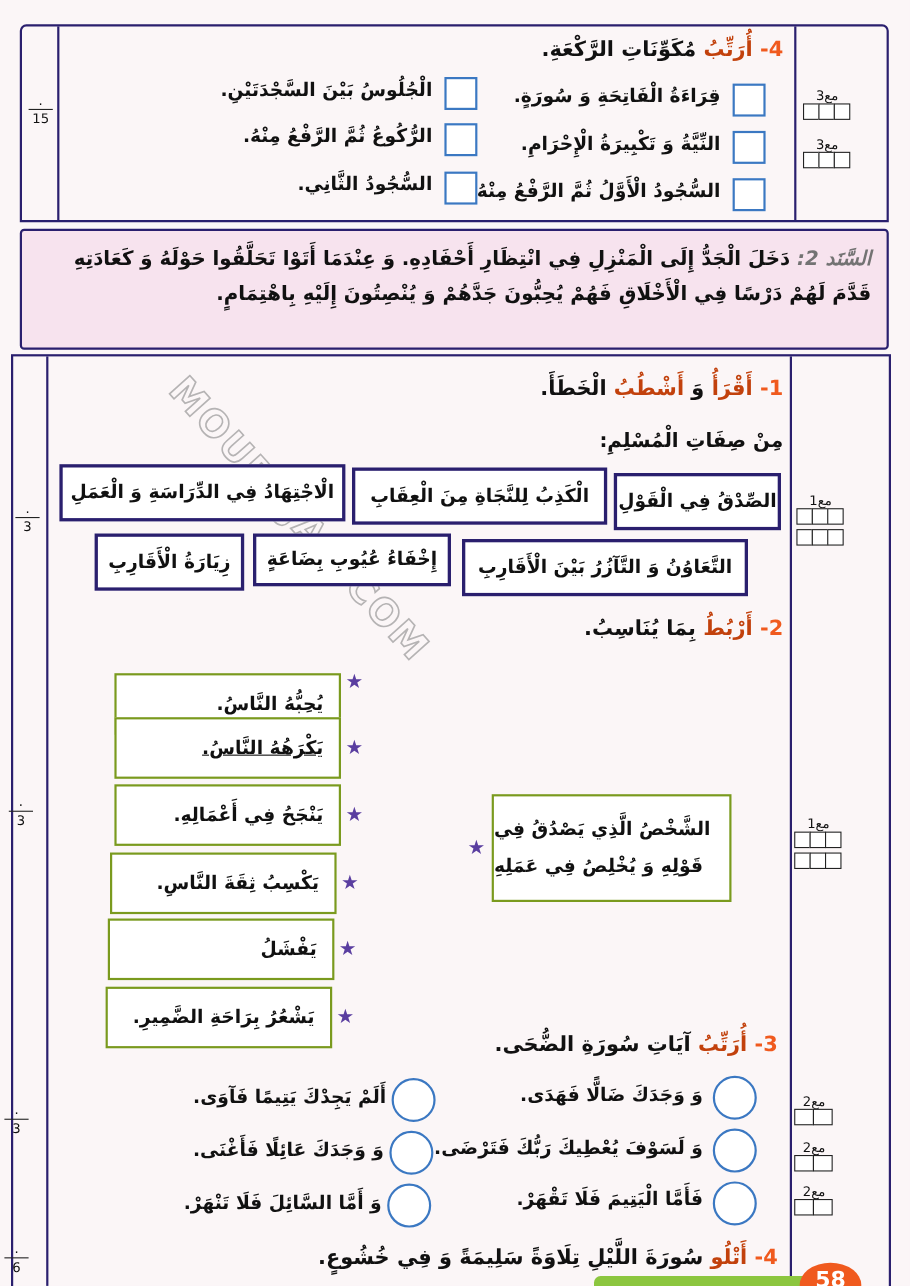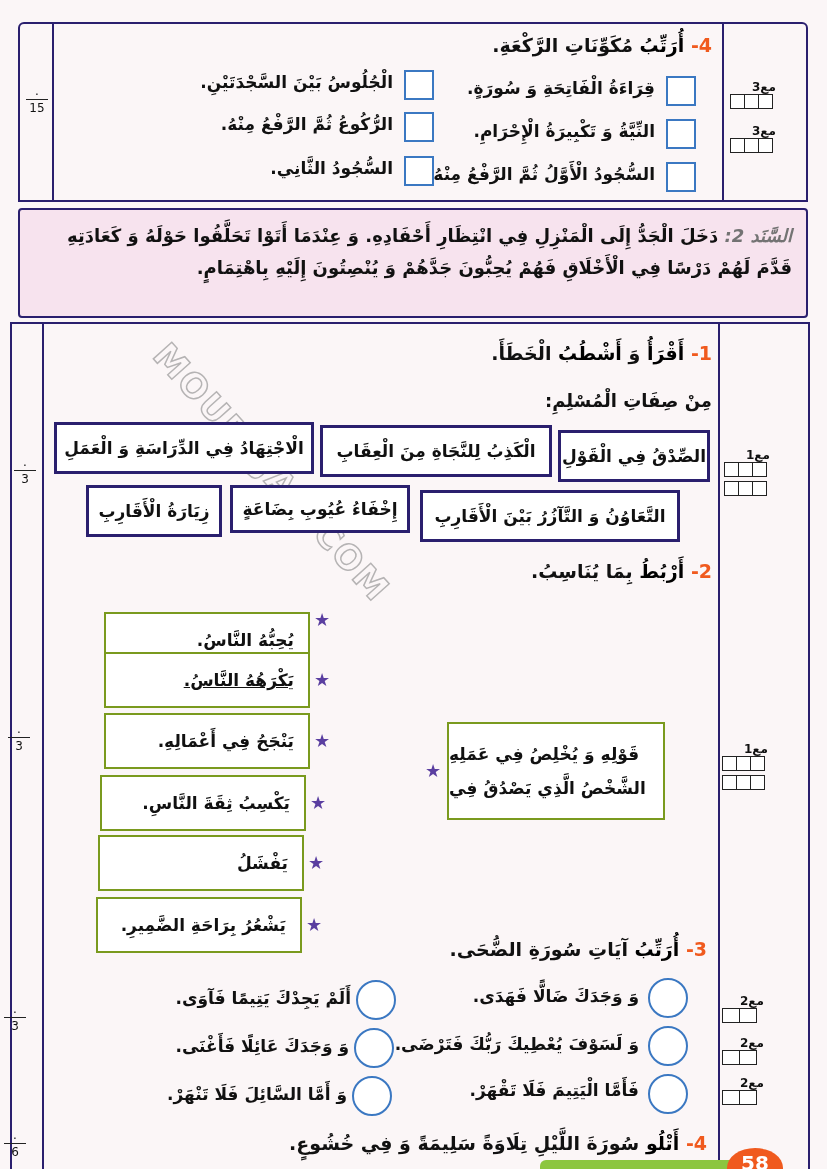--- a/index.html
+++ b/index.html
@@ -2,25 +2,25 @@
 <html><head>
 <meta charset="utf-8">
 <style>
   html,body{margin:0;padding:0;}
   body{width:827px;height:1169px;background:#fbf6f7;position:relative;overflow:hidden;
        font-family:"DejaVu Sans",sans-serif;color:#111;}
   .rtl{direction:rtl;}
   .frame{position:absolute;border:2px solid #2a1f6e;box-sizing:border-box;}
   .col-line{position:absolute;border-left:2px solid #2a1f6e;}
   .num{color:#f05a1e;font-weight:bold;}
-  .verb{color:#000000;font-weight:bold;}
+  .verb{color:#c2410c;font-weight:bold;}
   .sec-title{position:absolute;font-size:19px;font-weight:bold;white-space:nowrap;}
   .chk{position:absolute;width:30px;height:30px;border:2px solid #3b78c2;box-sizing:border-box;background:#fff;}
   .item{position:absolute;font-size:17px;font-weight:bold;white-space:nowrap;text-align:center;}
-  .grade{position:absolute;font-size:12px;text-align:right;width:48px;font-weight:bold;}
+  .grade{position:absolute;font-size:12px;text-align:center;width:48px;}
   .cells{display:flex;justify-content:center;}
   .cells span{display:inline-block;width:13px;height:13px;border:1px solid #222;margin-left:-1px;background:#fff;}
   .frac{position:absolute;font-size:12px;width:30px;text-align:center;}
   .frac .bar{border-top:1px solid #222;margin:1px 4px;}
   .sanad{position:absolute;left:18px;top:208px;width:790px;height:110px;background:#f7e3ee;border:2px solid #2a1f6e;box-sizing:border-box;border-radius:4px;}
   .sanad p{margin:0;font-size:18px;font-weight:bold;line-height:32px;padding:10px 14px;direction:rtl;}
   .sanad .label{color:#737373;font-style:italic;}
   .trait{position:absolute;border:3px solid #2a1f6e;background:#fff;font-size:17px;font-weight:bold;display:flex;align-items:center;justify-content:center;box-sizing:border-box;white-space:nowrap;}
   .gbox{position:absolute;border:2px solid #7a9a1e;background:#fff;box-sizing:border-box;font-size:17px;font-weight:bold;display:flex;align-items:center;padding-right:14px;direction:rtl;white-space:nowrap;}
   .star{position:absolute;color:#5a3ea0;font-size:18px;}
@@ -138,22 +138,22 @@
 <div class="gbox" style="left:104px;top:713px;width:206px;height:56px;">يَنْجَحُ فِي أَعْمَالِهِ.</div>
 <div class="star" style="left:314px;top:730px;">★</div>
 <div class="gbox" style="left:100px;top:775px;width:206px;height:56px;">يَكْسِبُ ثِقَةَ النَّاسِ.</div>
 <div class="star" style="left:310px;top:792px;">★</div>
 <div class="gbox" style="left:98px;top:835px;width:206px;height:56px;">يَفْشَلُ</div>
 <div class="star" style="left:308px;top:852px;">★</div>
 <div class="gbox" style="left:96px;top:897px;width:206px;height:56px;">يَشْعُرُ بِرَاحَةِ الضَّمِيرِ.</div>
 <div class="star" style="left:306px;top:914px;">★</div>
 
 <div class="gbox" style="left:447px;top:722px;width:218px;height:98px;flex-direction:column;align-items:flex-end;justify-content:center;line-height:34px;">
+  <span>الشَّخْصُ الَّذِي يَصْدُقُ فِي</span>
   <span>قَوْلِهِ وَ يُخْلِصُ فِي عَمَلِهِ</span>
-  <span>الشَّخْصُ الَّذِي يَصْدُقُ فِي</span>
 </div>
 <div class="star" style="left:425px;top:760px;">★</div>
 
 <div class="grade" style="left:720px;top:742px;">
   <div class="rtl">مع1</div>
   <div class="cells">
       <span></span>
       <span></span>
       <span></span>
     </div>

